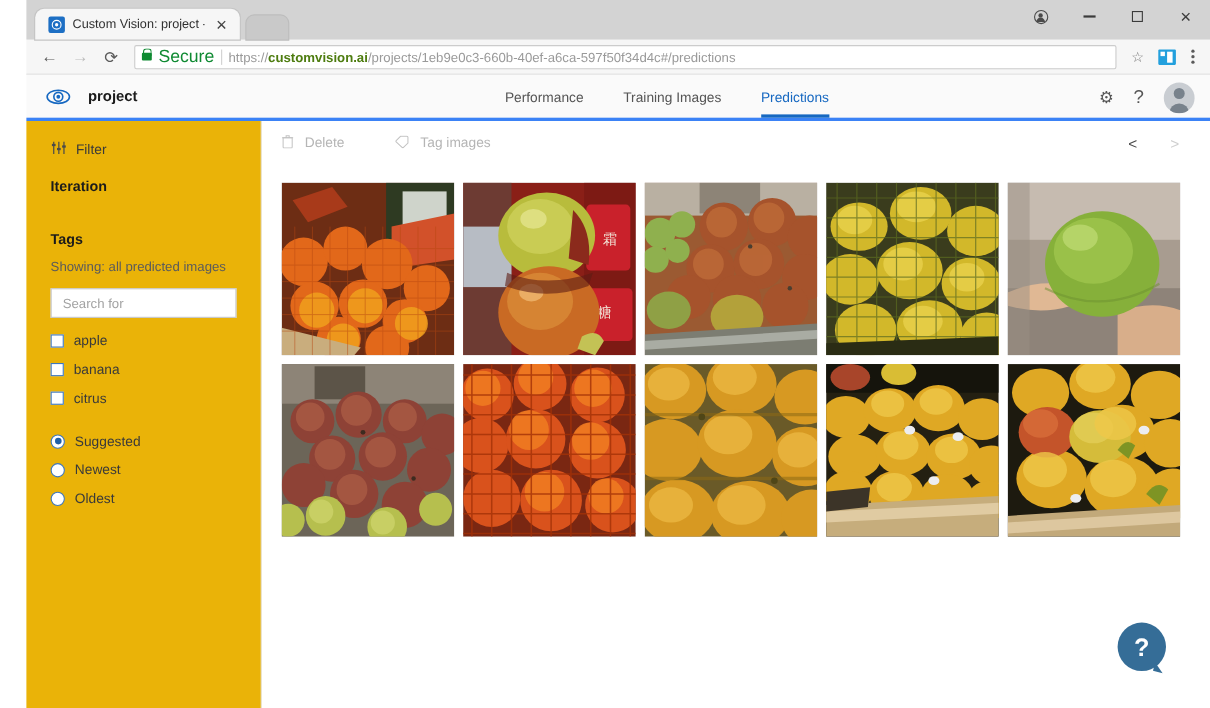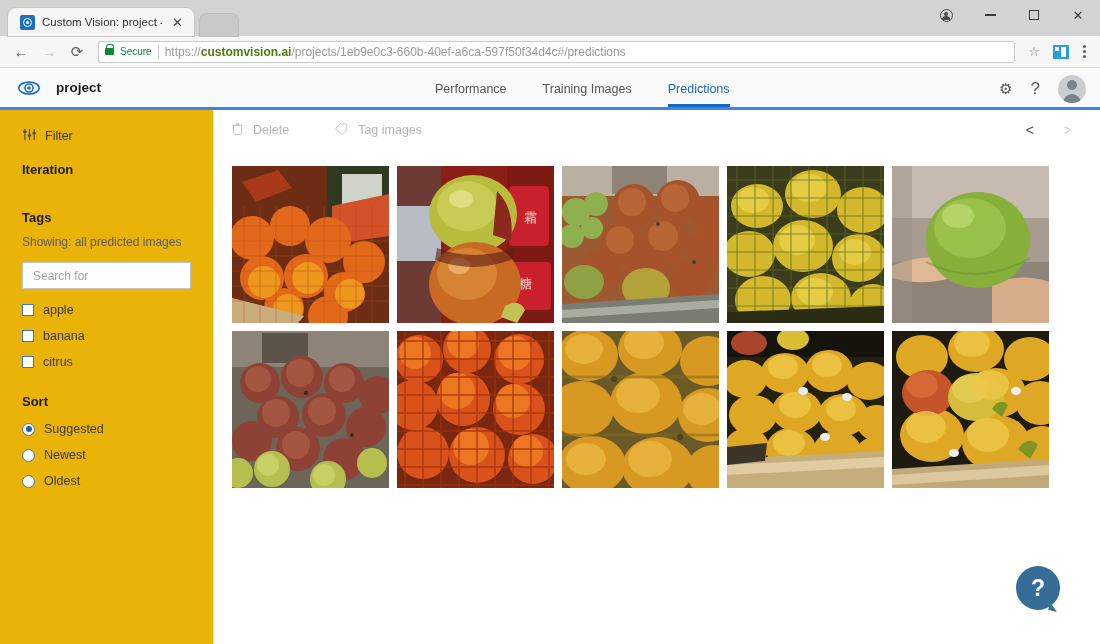--- a/index.html
+++ b/index.html
@@ -4,21 +4,21 @@
 <style>
   * { box-sizing: border-box; margin: 0; padding: 0; }
   html, body {
     width: 1100px; height: 644px;
     font-family: "Liberation Sans", sans-serif;
     background: #ffffff;
     overflow: hidden;
   }
 
   
-  .browser { width: 1100px; height: 644px; position: relative; }
+  .browser { width: 1100px; height: 644px; position: relative; padding-left: 24px; }
 
   .titlebar {
     height: 36px; background: #d3d3d3; position: relative;
     display: flex; align-items: flex-end;
   }
   .tabstrip { display: flex; align-items: flex-end; padding-left: 8px; height: 36px; }
   .tab {
     position: relative; display: flex; align-items: center; gap: 7px;
     height: 28px; padding: 0 8px 0 12px; min-width: 170px;
     background: #f6f6f6; border-radius: 8px 8px 0 0;
@@ -77,21 +77,21 @@
   .omnibox {
     flex: 1; height: 22px; background: #fff; border: 1px solid #ccc;
     border-radius: 2px; display: flex; align-items: center; padding: 0 6px;
     margin: 0 6px; gap: 6px;
   }
   .lock { width: 9px; height: 7px; background: #0f8a32; border-radius: 1px; position: relative; flex:none; }
   .lock::before {
     content:""; position:absolute; left:50%; top:-4px; transform:translateX(-50%);
     width:6px;height:6px;border:1.4px solid #0f8a32;border-bottom:none;border-radius:3px 3px 0 0;
   }
-  .secure-label { font-size: 10px; color: #0f8a32; }
+  .secure-label { font-size: 16px; color: #0f8a32; }
   .omni-sep { width: 1px; height: 14px; background: #d0d0d0; }
   .url { font-size: 12px; color: #9a9a9a; white-space: nowrap; overflow: hidden; }
   .url b { color: #4d7c0f; font-weight: 700; }
   .star { font-size: 13px; color: #777; padding: 0 5px; }
   .ext-icon {
     width: 16px; height: 14px; background: #23a0dd; border-radius: 1px;
     position: relative; margin: 0 6px;
   }
   .ext-icon::before{content:"";position:absolute;left:2px;top:2px;width:4px;height:4px;background:#fff;}
   .ext-icon::after{content:"";position:absolute;left:8px;top:2px;width:5px;height:10px;background:#fff;}
@@ -345,21 +345,20 @@
             <span class="chk"></span>
             <span class="chk-label">banana</span>
           </div>
           <div class="chk-row">
             <span class="chk"></span>
             <span class="chk-label">citrus</span>
           </div>
         </div>
 
         <div class="sort-block">
-          <div class="sec-title">Sort</div>
           <div class="radio-row">
             <span class="radio sel"></span>
             <span class="radio-label">Suggested</span>
           </div>
           <div class="radio-row">
             <span class="radio"></span>
             <span class="radio-label">Newest</span>
           </div>
           <div class="radio-row">
             <span class="radio"></span>

